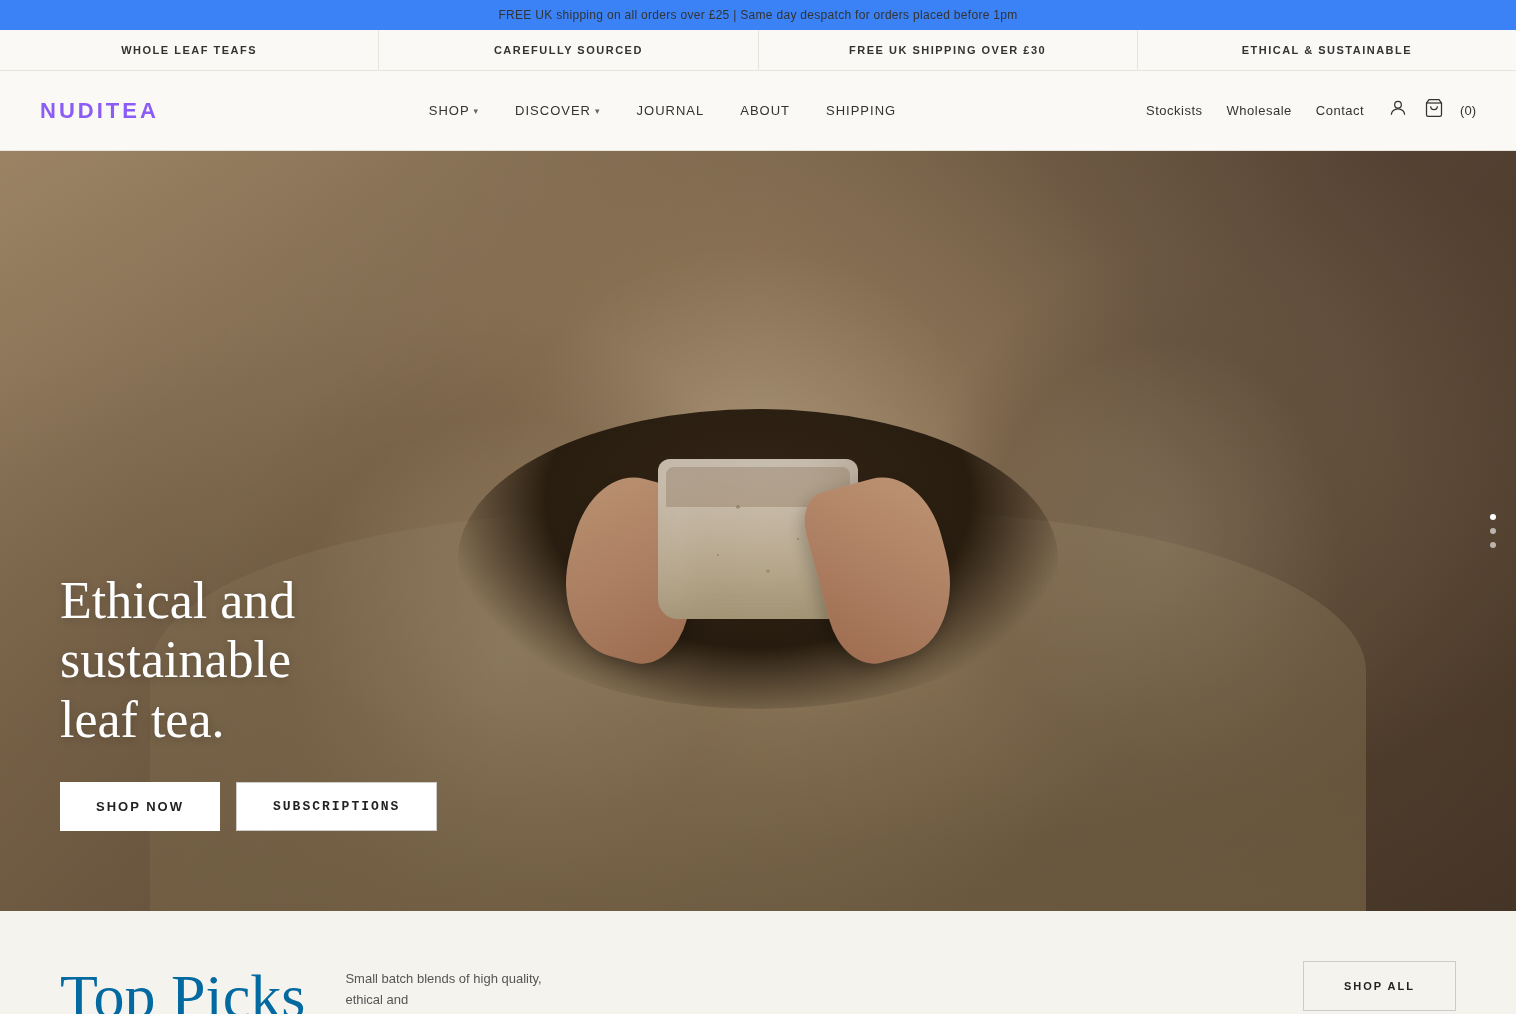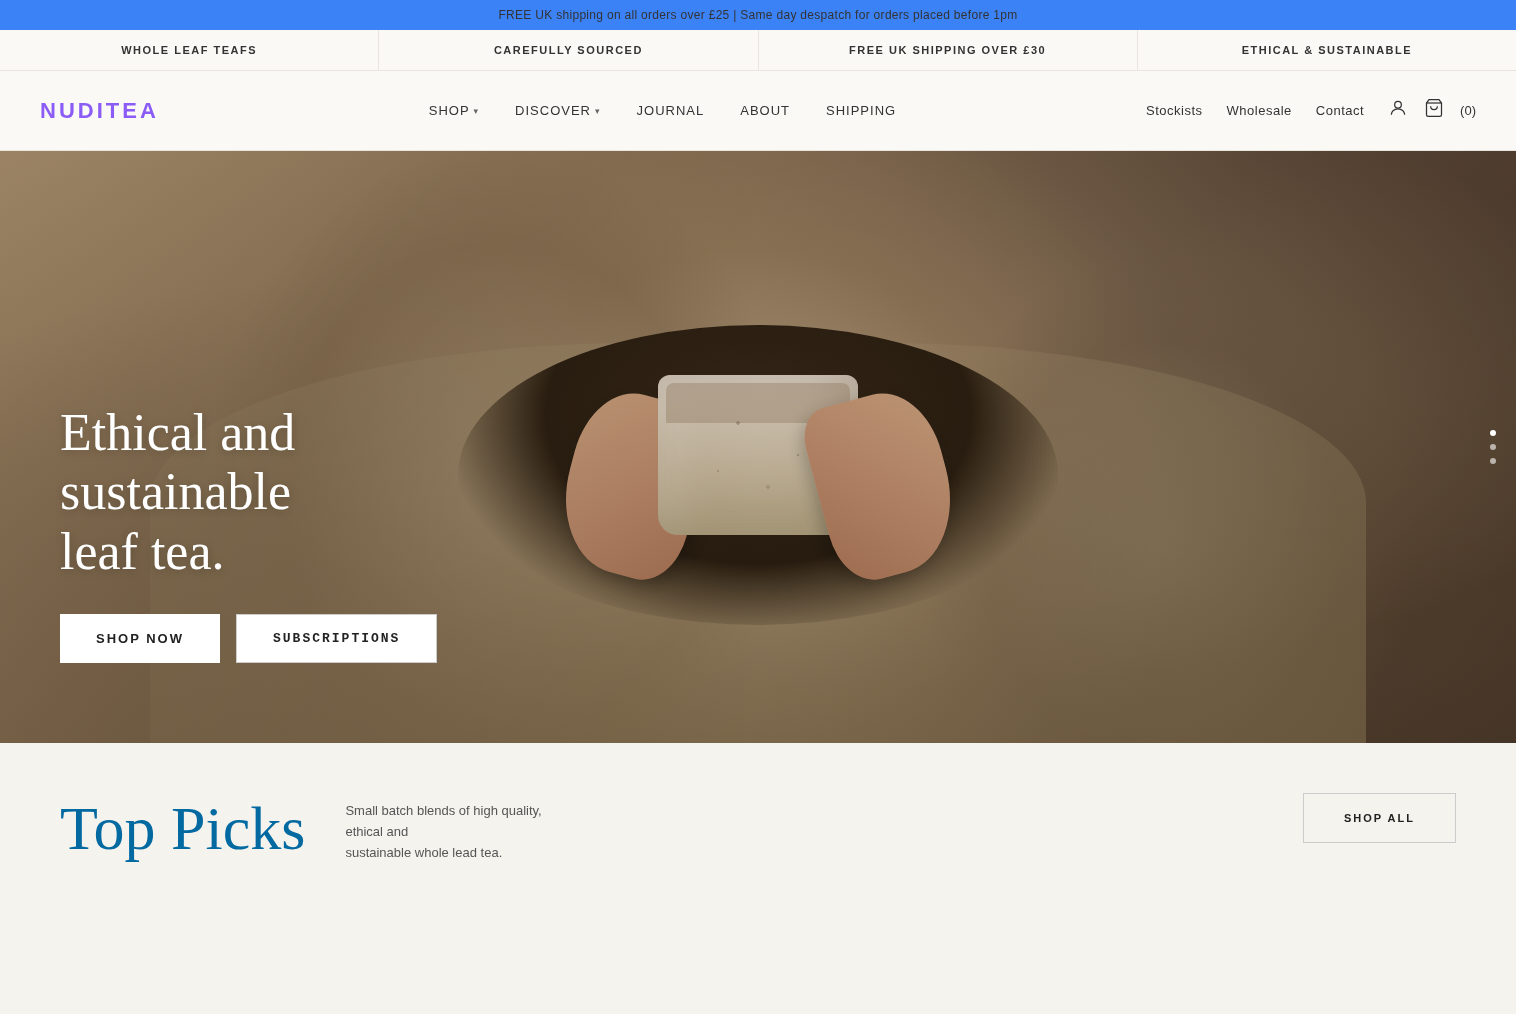--- a/index.html
+++ b/index.html
@@ -101,21 +101,21 @@
     .cart-badge {
       font-family: Arial, sans-serif;
       font-size: 13px;
       color: #333;
     }
 
     
     .hero {
       position: relative;
       width: 100%;
-      height: 592px;
+      height: 760px;
       overflow: hidden;
       background: #6b5c4e;
     }
     .hero-bg {
       width: 100%;
       height: 100%;
       background: 
         radial-gradient(ellipse at 60% 40%, rgba(180,155,120,0.6) 0%, transparent 60%),
         radial-gradient(ellipse at 30% 70%, rgba(120,100,75,0.5) 0%, transparent 50%),
         radial-gradient(ellipse at 80% 80%, rgba(90,70,50,0.7) 0%, transparent 50%),

